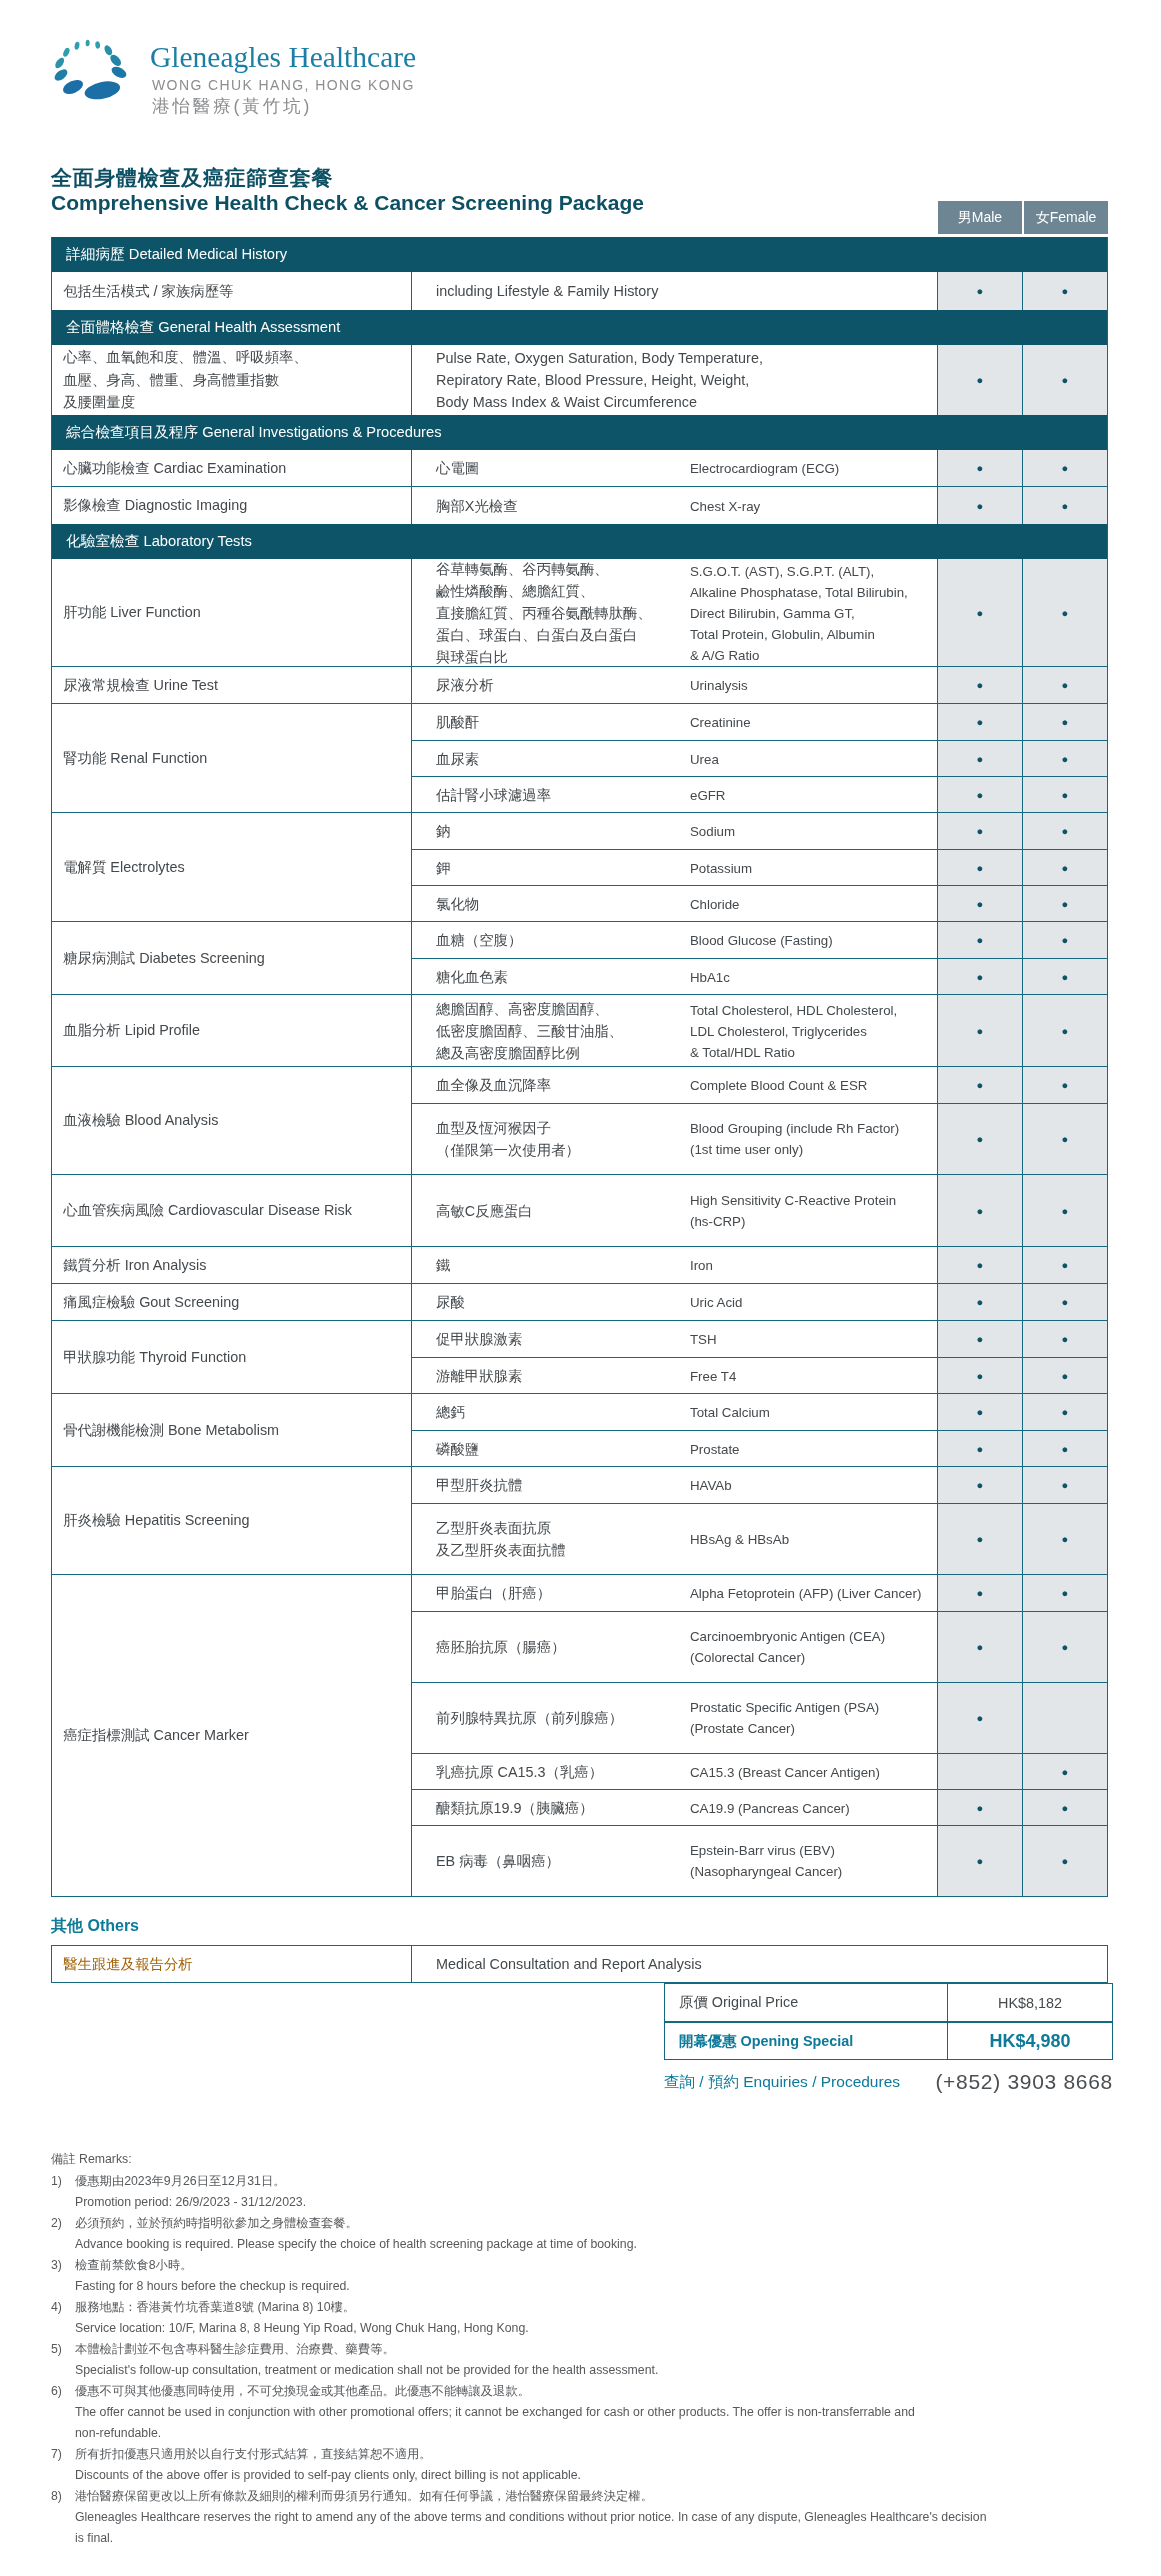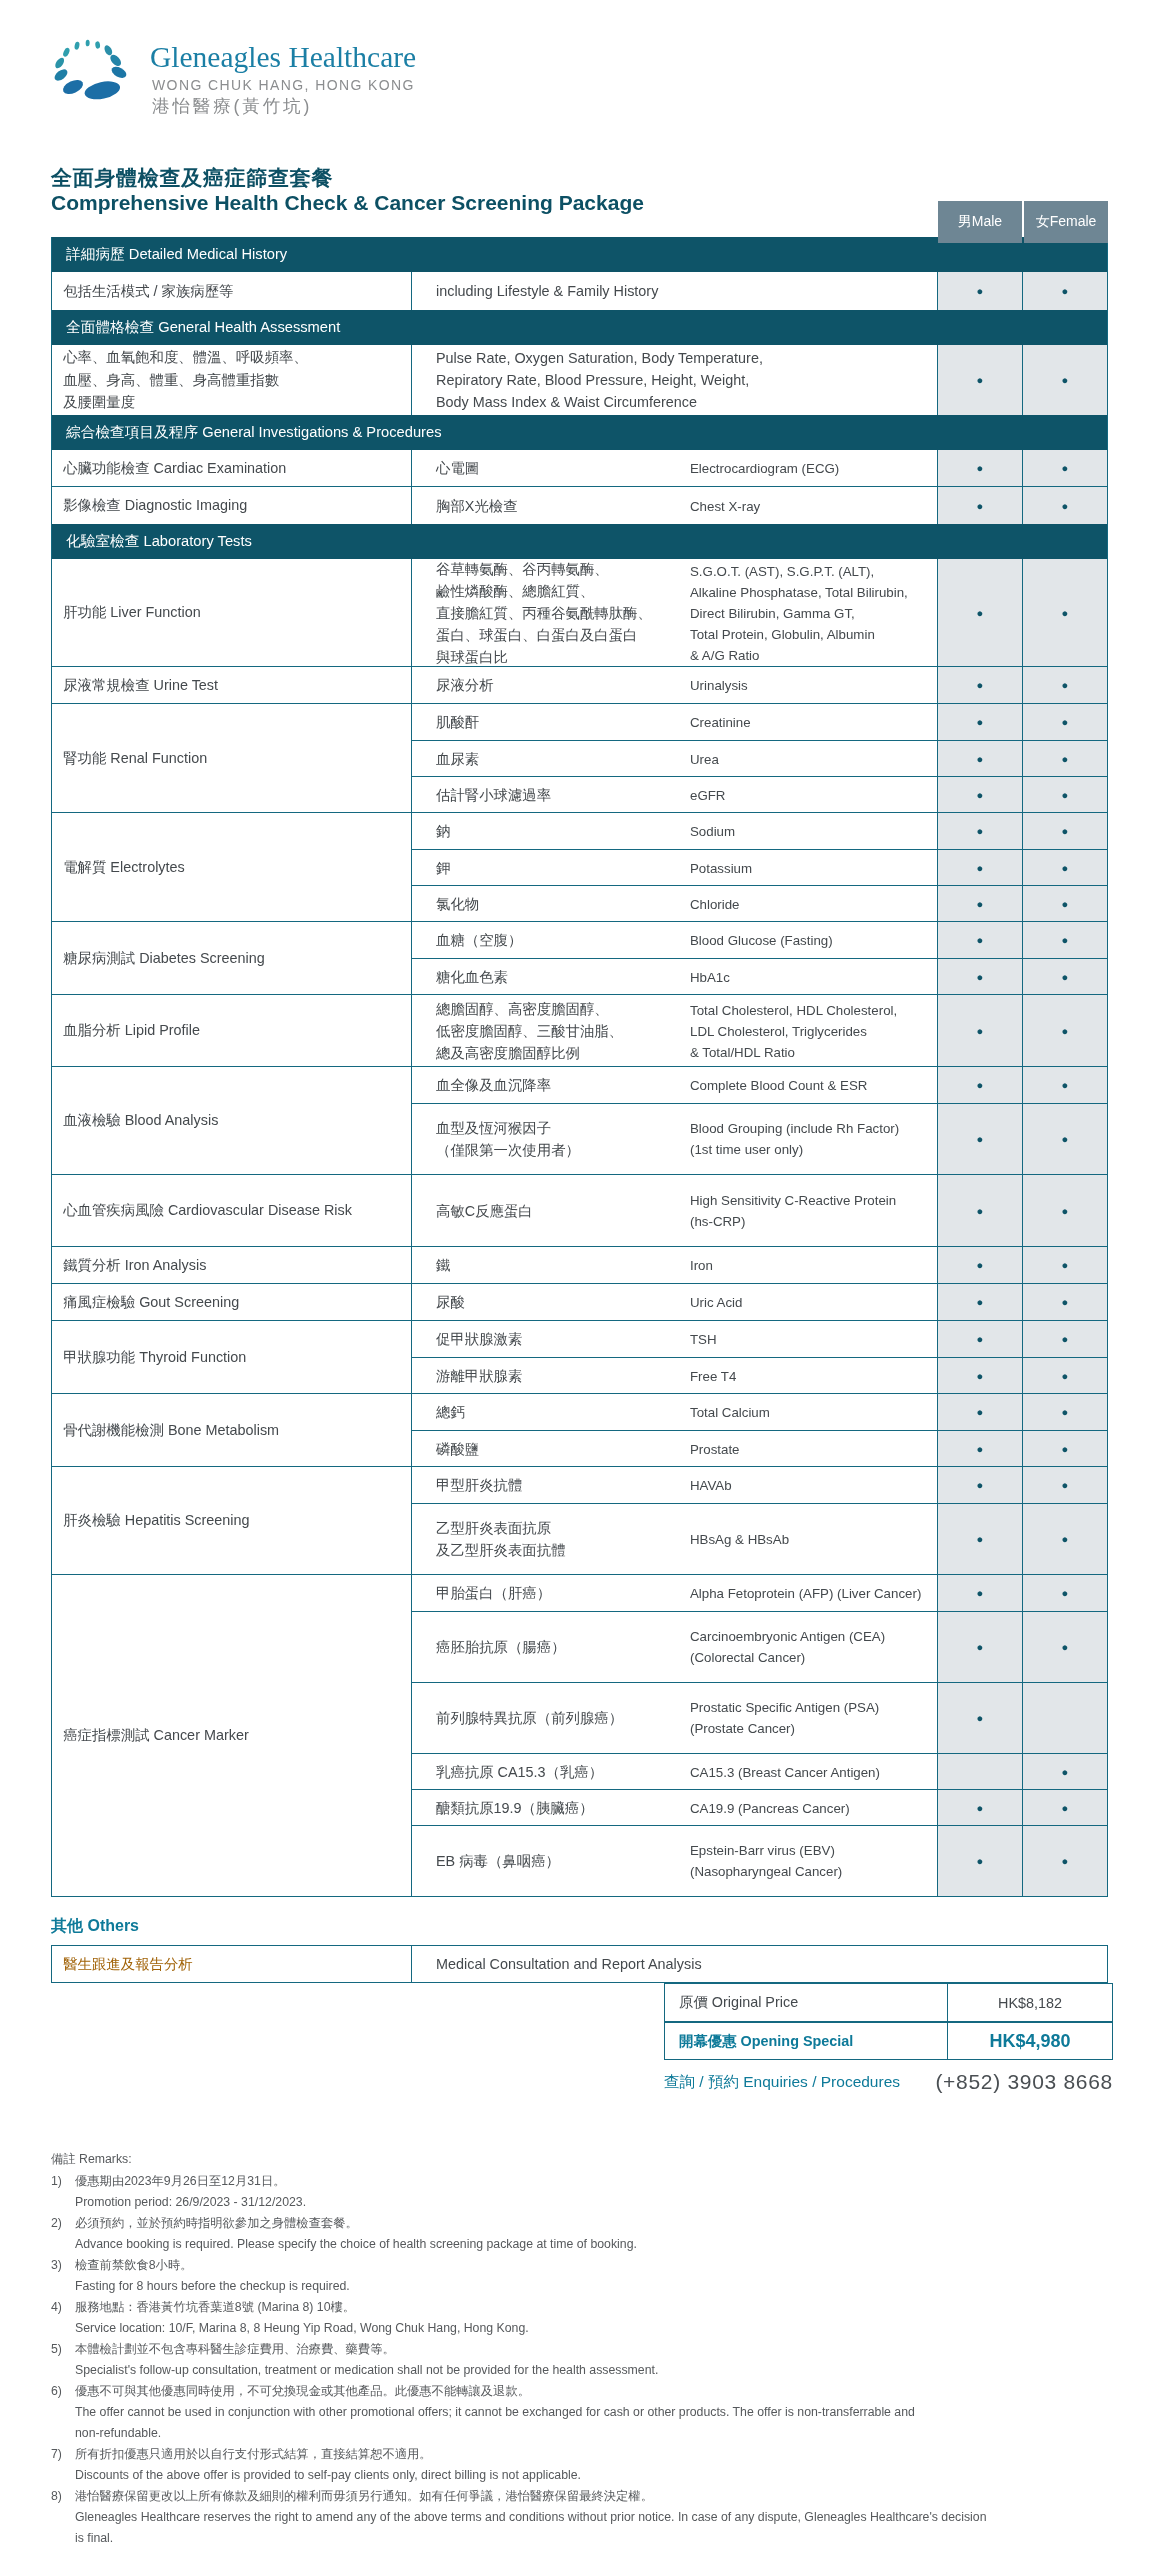--- a/index.html
+++ b/index.html
@@ -13,21 +13,21 @@
   .brand-loc { position:absolute; left:152px; top:77px; font-size:14px; color:#8B8D8F; letter-spacing:1.4px; }
   .brand-cn { position:absolute; left:152px; top:94px; font-size:17.6px; color:#8B8D8F; letter-spacing:2.8px; }
 
   
   .title-zh { position:absolute; left:51px; top:164px; font-size:21px; font-weight:bold; color:#0D5064; letter-spacing:0.7px; }
   .title-en { position:absolute; left:51px; top:191px; font-size:21px; font-weight:bold; color:#0D5064; }
 
   
   .tablewrap { position:absolute; left:51px; top:201px; width:1057px; }
   .mfheader { position:relative; height:36px; }
-  .mfh { position:absolute; top:0; height:42px; width:84px; background:#6E8694; color:#ffffff;
+  .mfh { position:absolute; top:0; height:33px; width:84px; background:#6E8694; color:#ffffff;
          display:flex; align-items:center; justify-content:center; font-size:14px; }
   .tbl { border-left:1.4px solid #146880; border-right:1.4px solid #146880; border-bottom:1.4px solid #146880; }
   .band { height:35px; background:#0E5468; color:#ffffff; font-size:14.7px; display:flex; align-items:center; padding-left:14px; }
   .grp { display:flex; border-top:1.4px solid #146880; }
   .band + .grp { border-top:none; }
   .cat { flex:0 0 360px; border-right:1.4px solid #146880; display:flex; align-items:center; padding-left:11.2px;
          color:#44494D; font-size:14.4px; line-height:22.5px; white-space:pre-line; }
   .subs { flex:1; display:flex; flex-direction:column; }
   .sub { display:flex; }
   .sub + .sub { border-top:1.4px solid #146880; }

